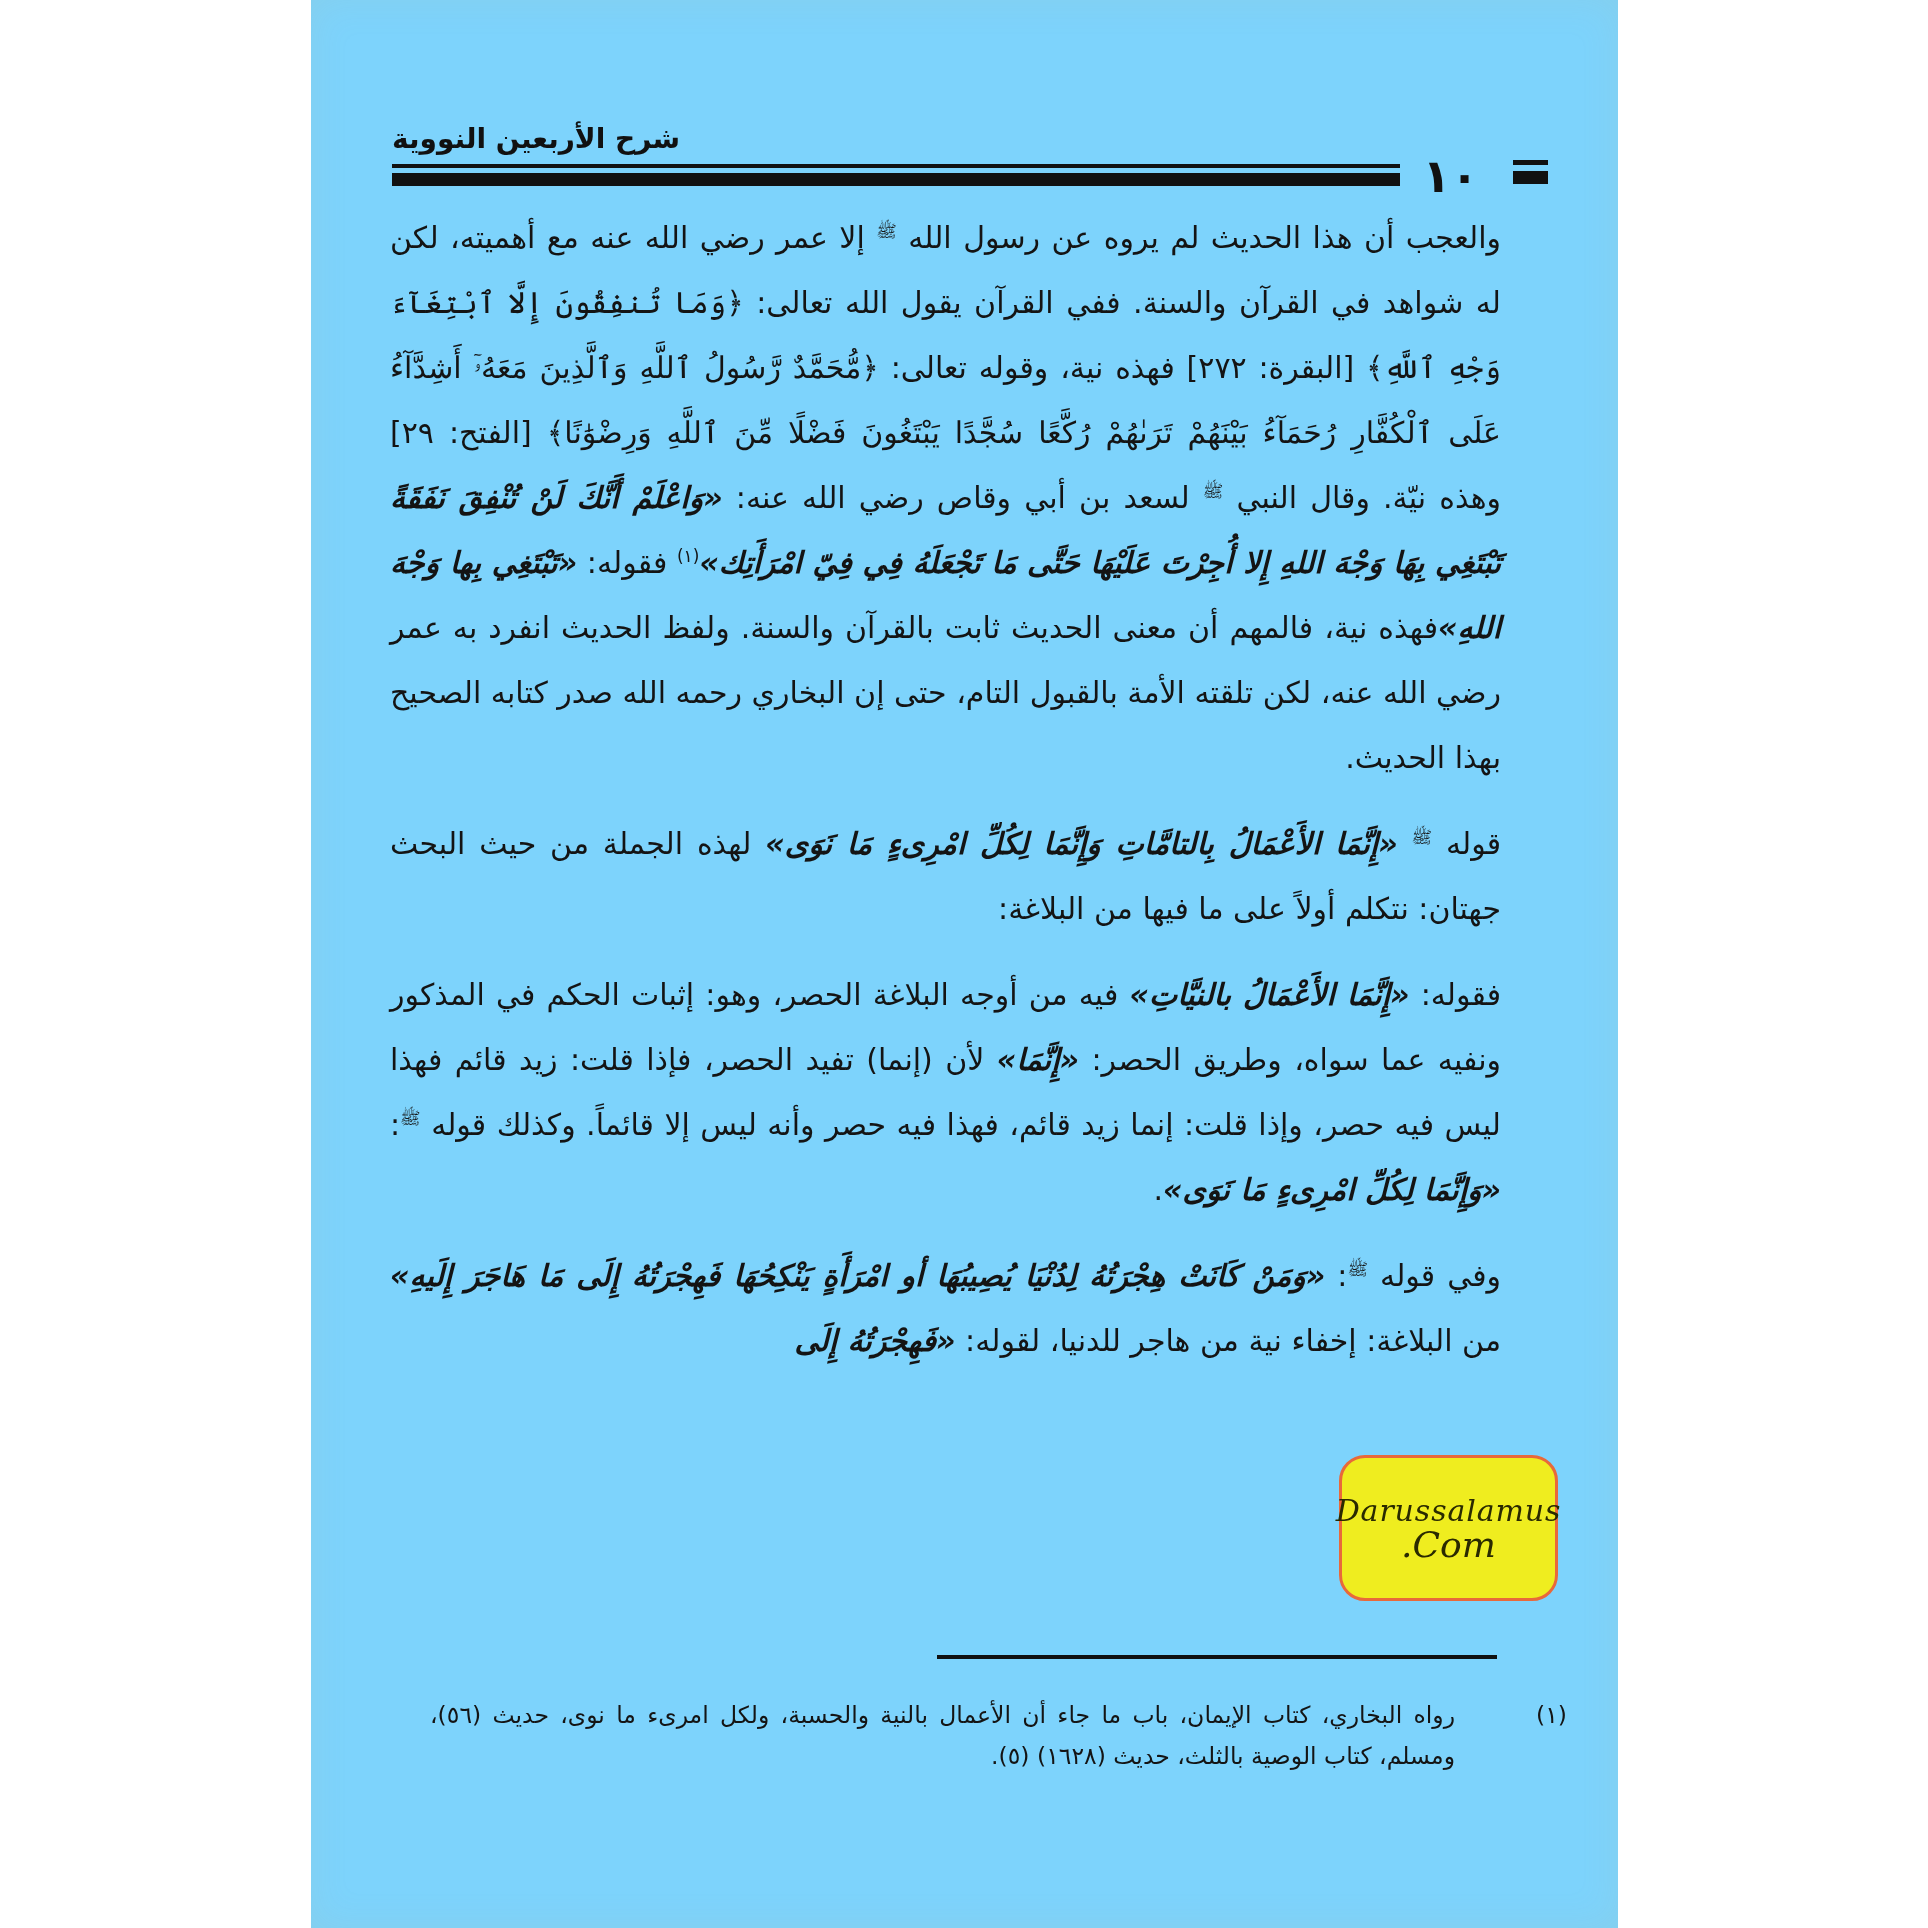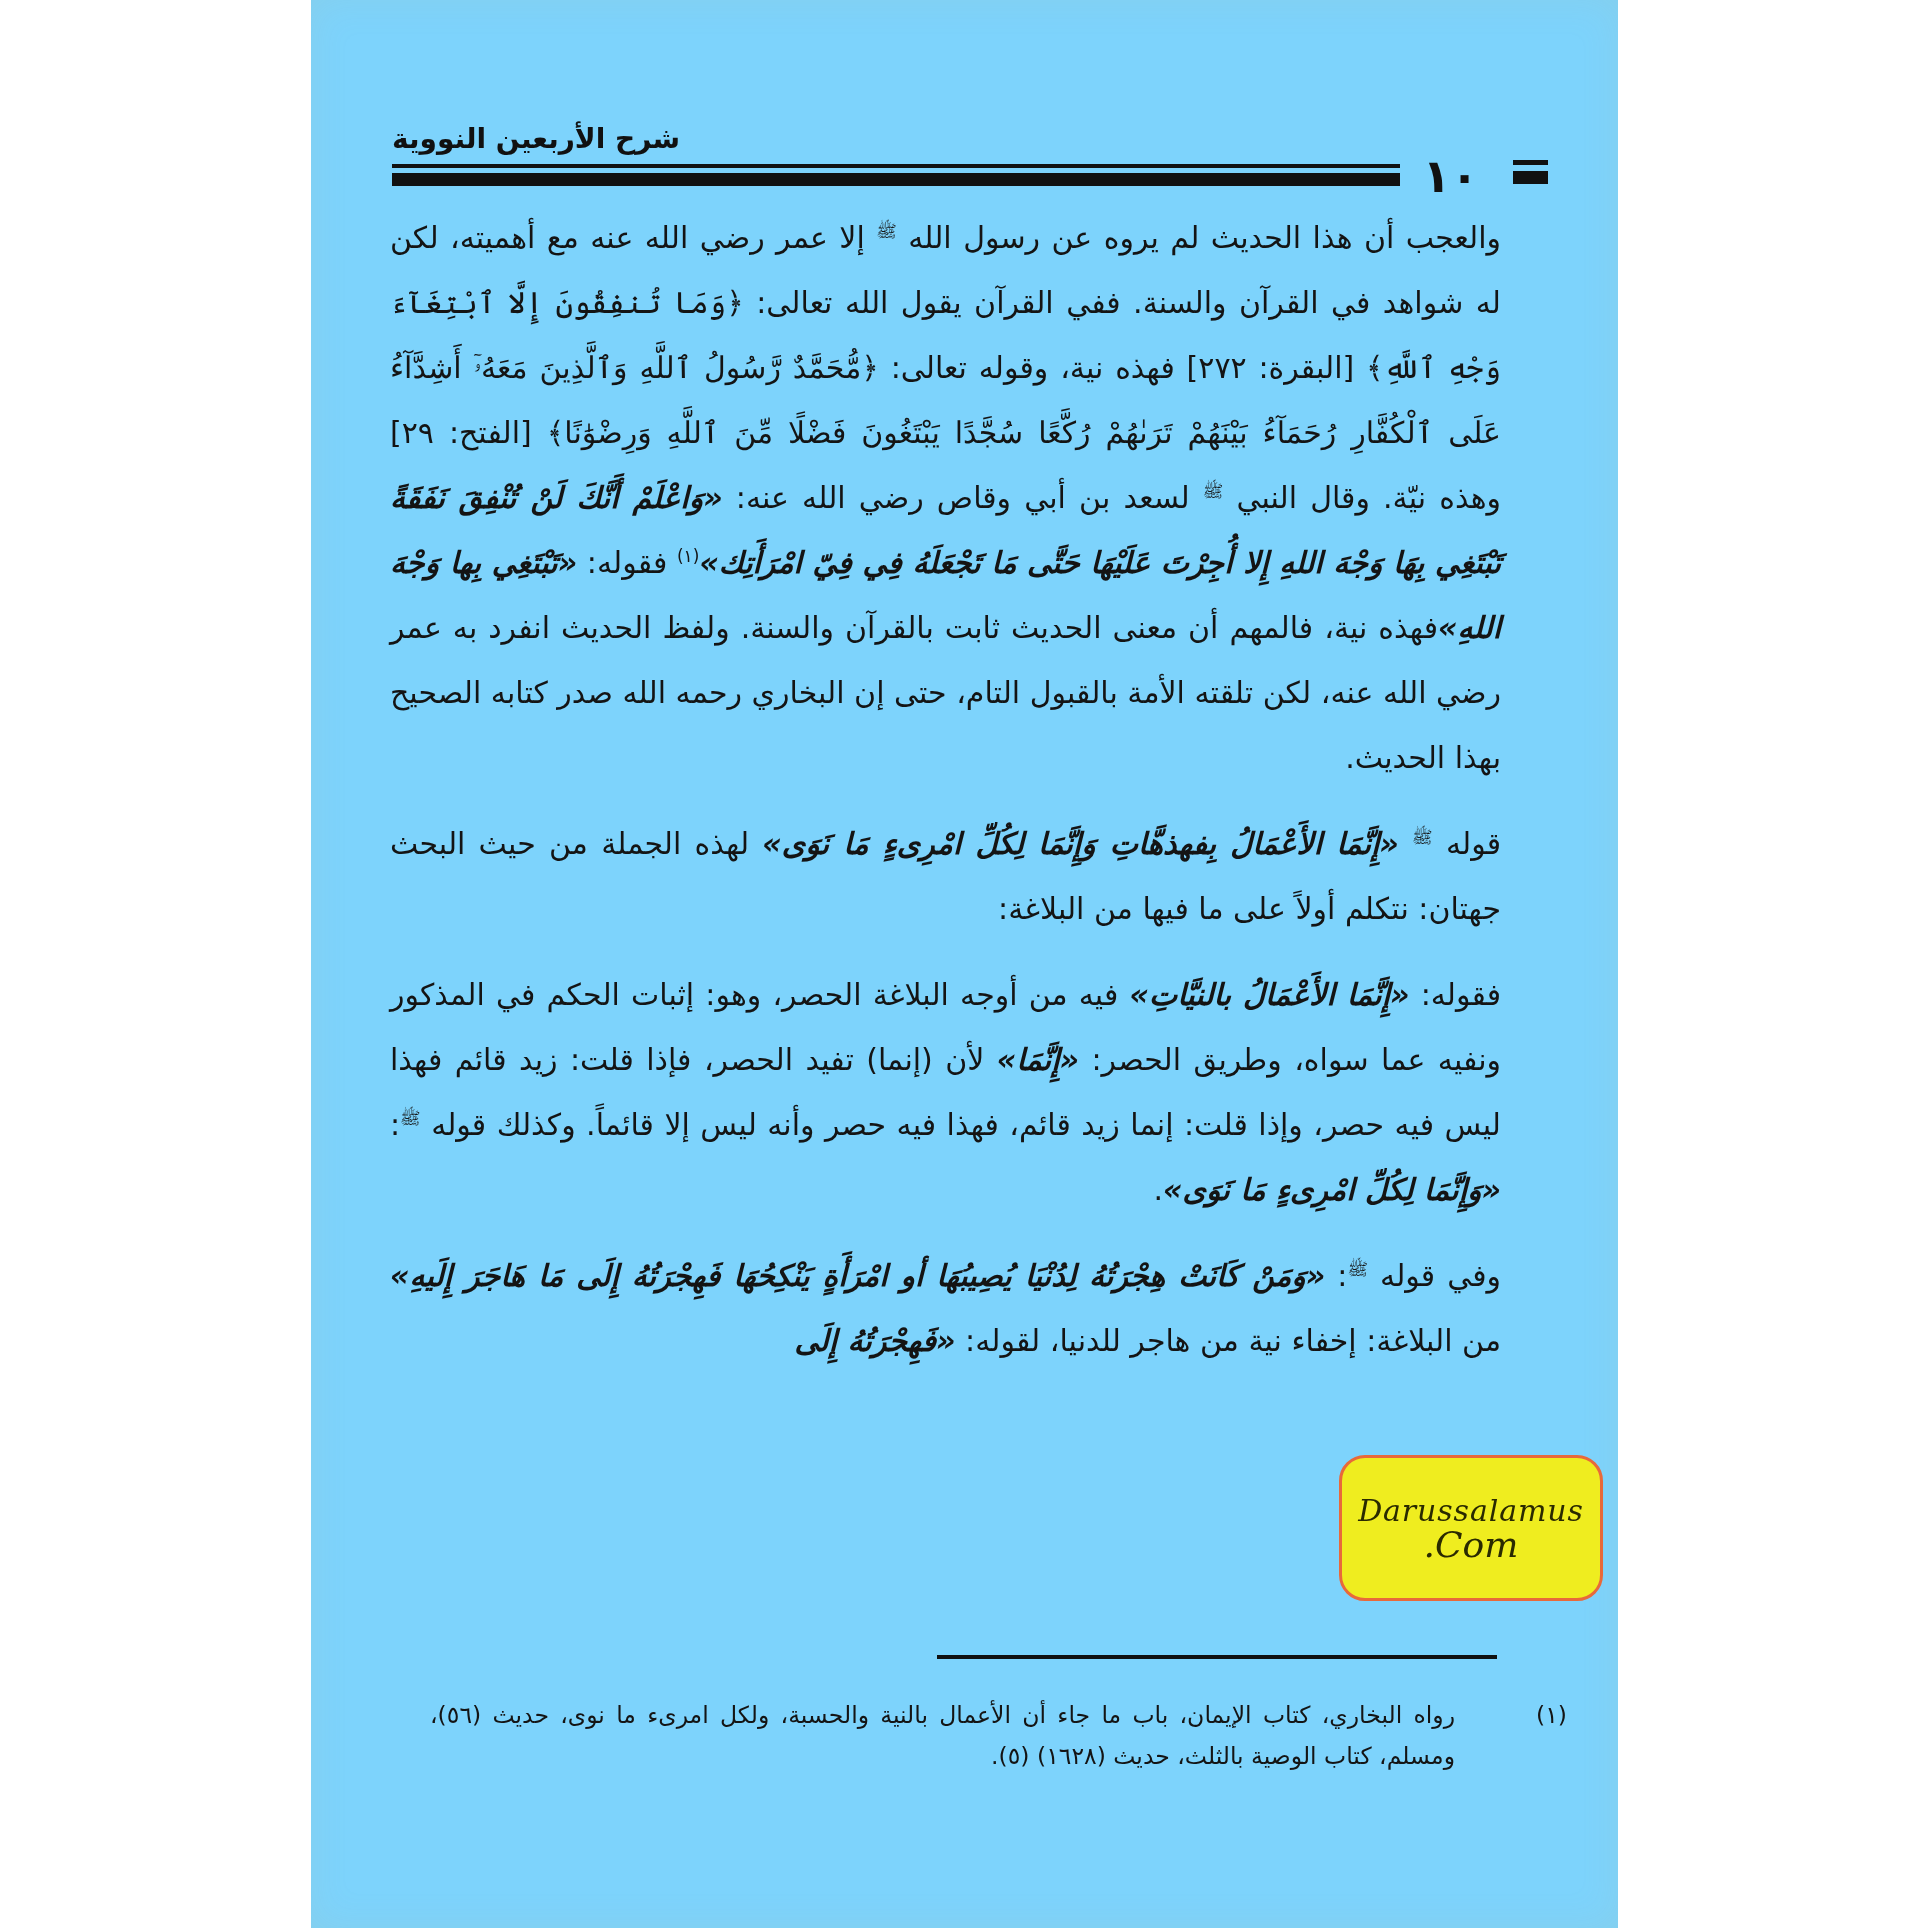--- a/index.html
+++ b/index.html
@@ -144,21 +144,21 @@
   }
   .fn-indent {
     padding-right: 56px;
     margin-left: 40px;
   }
   
   .watermark {
     position: absolute;
     left: 1339px;
     top: 1455px;
-    width: 264px;
+    width: 219px;
     height: 146px;
     background: rgba(255, 240, 0, 0.88);
     border: 3.8px solid #e8693a;
     border-radius: 26px;
     box-sizing: border-box;
     display: flex;
     flex-direction: column;
     align-items: center;
     justify-content: center;
     direction: ltr;
@@ -189,21 +189,21 @@
   <div class="rule-thick"></div>
   <div class="page-number">١٠</div>
   <div class="rule-right-thin"></div>
   <div class="rule-right-thick"></div>
 
   <div class="body-text">
     <p class="para">
       <span>والعجب أن هذا الحديث لم يروه عن رسول الله </span><span class="honorific">ﷺ</span><span> إلا عمر رضي الله عنه مع أهميته، لكن له شواهد في القرآن والسنة. ففي القرآن يقول الله تعالى: </span><span class="verse">﴿وَمَا تُنفِقُونَ إِلَّا ٱبْتِغَآءَ وَجْهِ ٱللَّهِ﴾</span><span> [البقرة: ٢٧٢] فهذه نية، وقوله تعالى: </span><span class="verse">﴿مُّحَمَّدٌ رَّسُولُ ٱللَّهِ وَٱلَّذِينَ مَعَهُۥٓ أَشِدَّآءُ عَلَى ٱلْكُفَّارِ رُحَمَآءُ بَيْنَهُمْ تَرَىٰهُمْ رُكَّعًا سُجَّدًا يَبْتَغُونَ فَضْلًا مِّنَ ٱللَّهِ وَرِضْوَٰنًا﴾</span><span> [الفتح: ٢٩] وهذه نيّة. وقال النبي </span><span class="honorific">ﷺ</span><span> لسعد بن أبي وقاص رضي الله عنه: </span><span class="quote">«وَاعْلَمْ أَنَّكَ لَنْ تُنْفِقَ نَفَقَةً تَبْتَغِي بِهَا وَجْهَ اللهِ إِلا أُجِرْتَ عَلَيْهَا حَتَّى مَا تَجْعَلَهُ فِي فِيّ امْرَأَتِك»</span><span class="sup">(١)</span><span> فقوله: </span><span class="quote">«تَبْتَغِي بِها وَجْهَ اللهِ»</span><span>فهذه نية، فالمهم أن معنى الحديث ثابت بالقرآن والسنة. ولفظ الحديث انفرد به عمر رضي الله عنه، لكن تلقته الأمة بالقبول التام، حتى إن البخاري رحمه الله صدر كتابه الصحيح بهذا الحديث.</span>
     </p>
     <p class="para gap">
-      <span>قوله </span><span class="honorific">ﷺ</span><span> </span><span class="quote">«إِنَّمَا الأَعْمَالُ بِفهذهَّاتِ وَإِنَّمَا لِكُلِّ امْرِىءٍ مَا نَوَى»</span><span> لهذه الجملة من حيث البحث جهتان: نتكلم أولاً على ما فيها من البلاغة:</span>
+      <span>قوله </span><span class="honorific">ﷺ</span><span> </span><span class="quote">«إِنَّمَا الأَعْمَالُ بِالتامَّاتِ وَإِنَّمَا لِكُلِّ امْرِىءٍ مَا نَوَى»</span><span> لهذه الجملة من حيث البحث جهتان: نتكلم أولاً على ما فيها من البلاغة:</span>
     </p>
     <p class="para gap">
       <span>فقوله: </span><span class="quote">«إِنَّمَا الأَعْمَالُ بالنيَّاتِ»</span><span> فيه من أوجه البلاغة الحصر، وهو: إثبات الحكم في المذكور ونفيه عما سواه، وطريق الحصر: </span><span class="quote">«إِنَّمَا»</span><span> لأن (إنما) تفيد الحصر، فإذا قلت: زيد قائم فهذا ليس فيه حصر، وإذا قلت: إنما زيد قائم، فهذا فيه حصر وأنه ليس إلا قائماً. وكذلك قوله </span><span class="honorific">ﷺ</span><span>: </span><span class="quote">«وَإِنَّمَا لِكُلِّ امْرِىءٍ مَا نَوَى»</span><span>.</span>
     </p>
     <p class="para gap">
       <span>وفي قوله </span><span class="honorific">ﷺ</span><span>: </span><span class="quote">«وَمَنْ كَانَتْ هِجْرَتُهُ لِدُنْيَا يُصِيبُهَا أو امْرَأَةٍ يَنْكِحُهَا فَهِجْرَتُهُ إِلَى مَا هَاجَرَ إِلَيهِ»</span><span> من البلاغة: إخفاء نية من هاجر للدنيا، لقوله: </span><span class="quote">«فَهِجْرَتُهُ إِلَى</span>
     </p>
   </div>
 
   <div class="fn-rule-real"></div>

